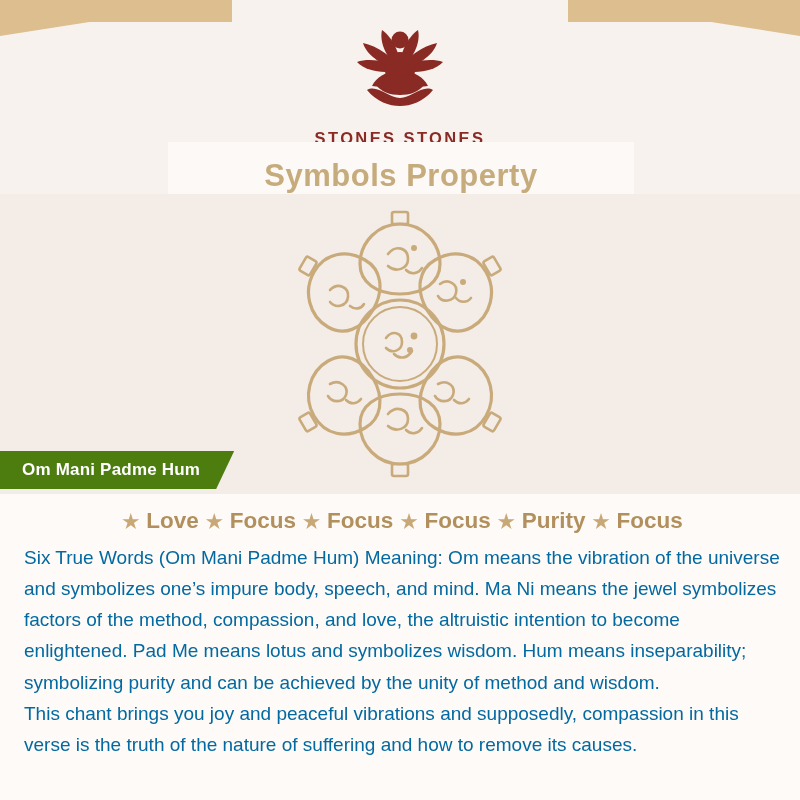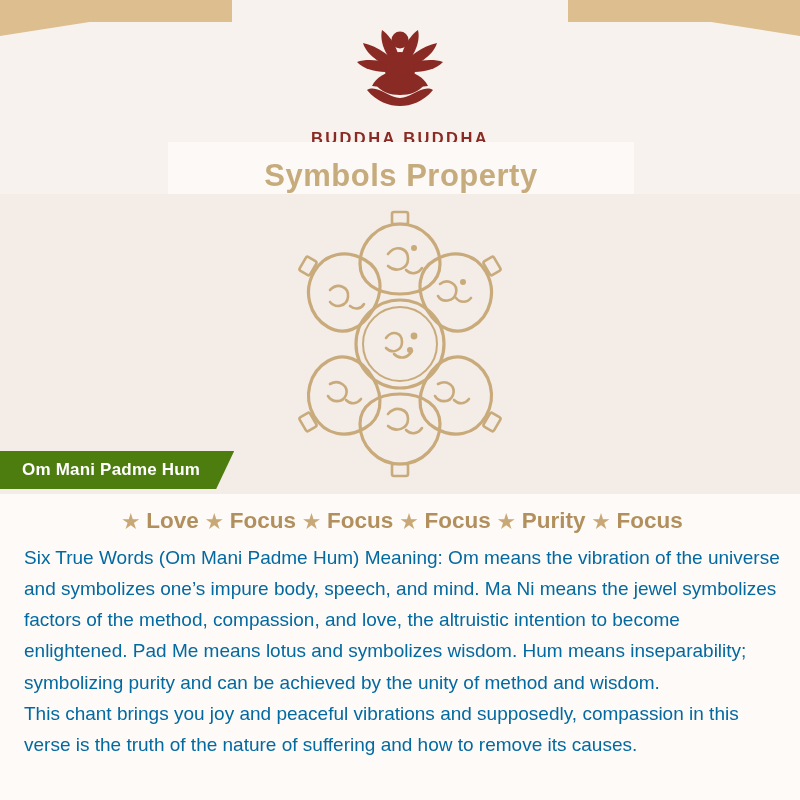--- a/index.html
+++ b/index.html
@@ -147,21 +147,21 @@
           <path d="M85 54 C74 52 62 58 57 68 C68 70 80 64 85 54 Z"></path>
           <path d="M85 54 C96 52 108 58 113 68 C102 70 90 64 85 54 Z"></path>
 
           <circle cx="85" cy="22" r="8.5"></circle>
           <path d="M85 34 C76 34 70 42 70 52 C70 60 76 66 85 66 C94 66 100 60 100 52 C100 42 94 34 85 34 Z"></path>
           <path d="M60 66 C66 58 76 56 85 56 C94 56 104 58 110 66 C104 74 95 77 85 77 C75 77 66 74 60 66 Z"></path>
           <path d="M52 72 C62 66 74 80 85 80 C96 80 108 66 118 72 C108 84 96 88 85 88 C74 88 62 84 52 72 Z"></path>
         </g>
       </svg>
     </span>
-    <div class="brand-name">BUDDHA BUDDHA</div>
+    <div class="brand-name">STONES STONES</div>
   </div>
 
   <div class="title-band">
     <div class="title">Symbols Property</div>
   </div>
 
   <div class="mid">
     <span class="emblem">
       <svg width="292" height="292" viewBox="0 0 292 292">
         <g fill="none" stroke="#c9ab7b" stroke-width="3.2" stroke-linejoin="round" stroke-linecap="round">

